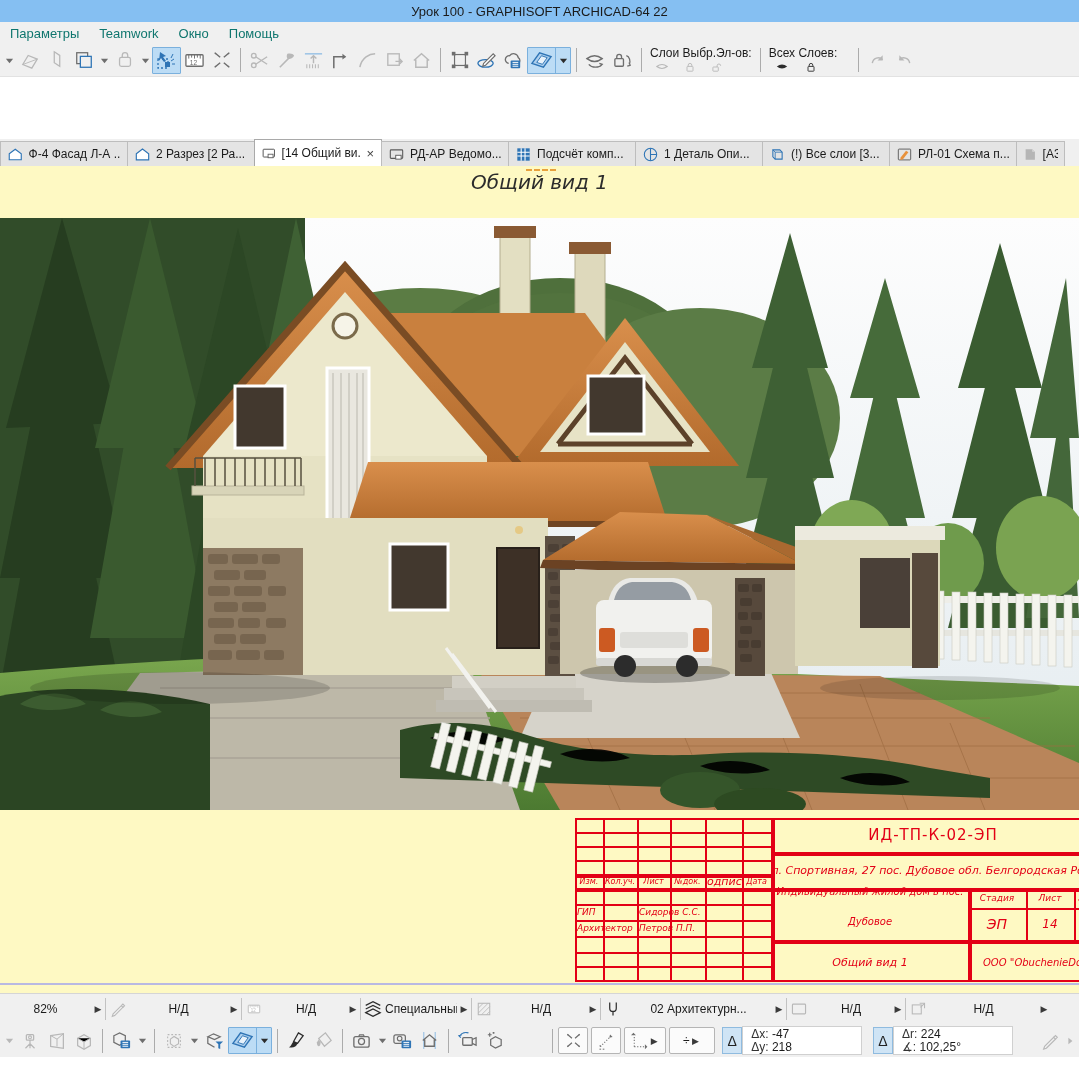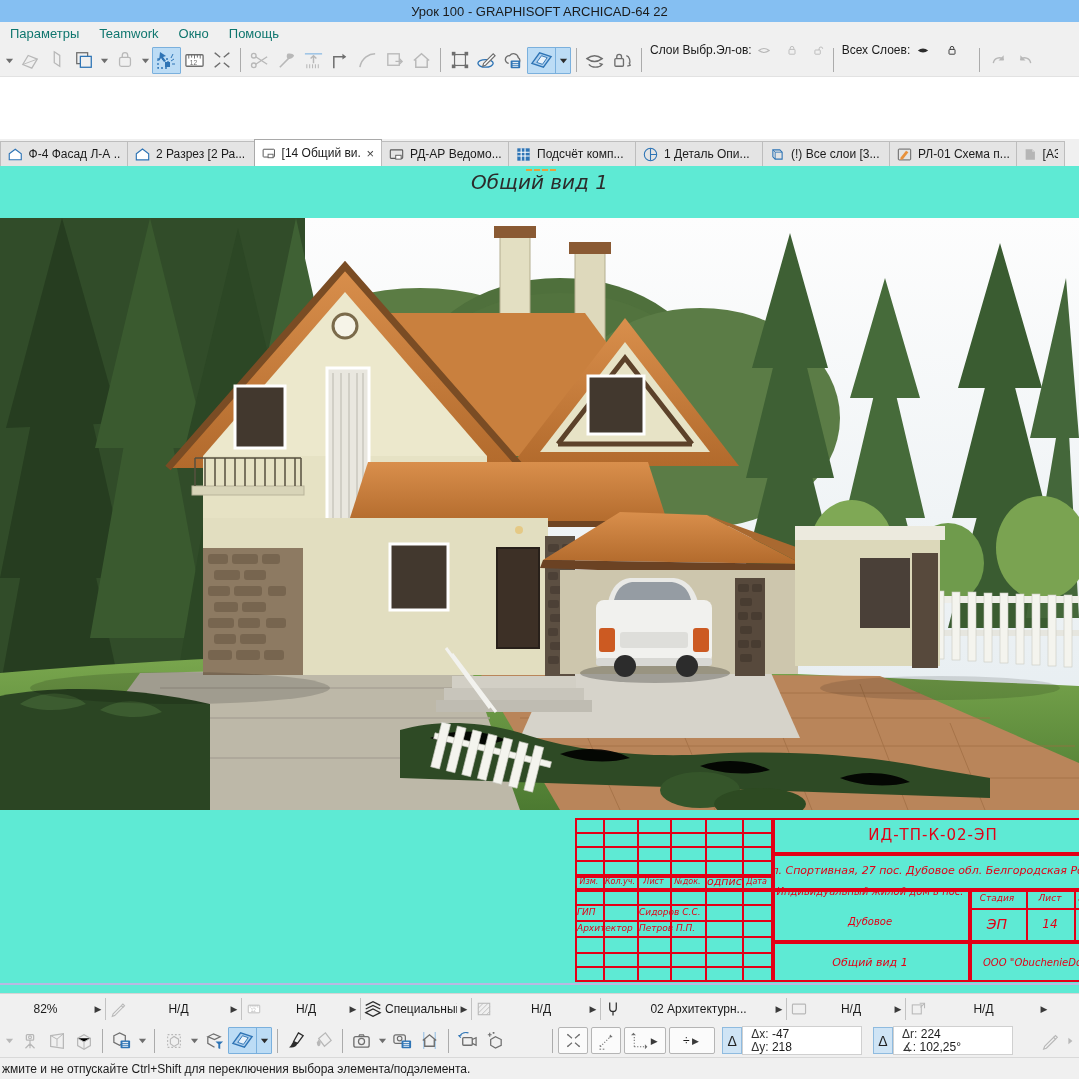--- a/index.html
+++ b/index.html
@@ -16,40 +16,40 @@
   .menubar span{padding:2px 10px;cursor:default;}
   
   .toolbar{position:absolute;left:0;top:44px;width:1079px;height:33px;background:#f0f0f0;
     border-bottom:1px solid #e2e2e2;display:flex;align-items:center;padding:0 2px;}
   .tbtn{width:27px;height:27px;display:flex;align-items:center;justify-content:center;flex:0 0 auto;}
   .tbtn.narrow{width:14px;}
   .tsep{width:1px;height:24px;background:#ababab;margin:0 5px;flex:0 0 auto;}
   .selbox{background:#bcdcf5;border:1px solid #7ab0dd;border-radius:1px;display:flex;align-items:center;}
   .selbox .tbtn{height:25px;}
   .selbox .split{width:1px;height:25px;background:#7ab0dd;}
-  .tgroup{display:flex;align-items:flex-start;justify-content:center;height:33px;
+  .tgroup{display:flex;flex-direction:column;align-items:flex-start;justify-content:center;height:33px;
     font-size:12px;color:#1b1b1b;padding:0 3px;}
   .tgroup .glabel{line-height:13px;}
   .tgroup .gicons{display:flex;align-items:center;gap:14px;padding-left:4px;}
   .ic{display:block;}
   .n{color:#6e6e6e;}   
   .d{color:#b8b8b8;}   
   .k{color:#2c2c2c;}   
   .b{color:#2e74b5;}   
 
   
   .tabwrap{position:absolute;left:0;top:139px;width:1079px;height:27px;background:#f0f0f0;
     display:flex;align-items:flex-end;}
   .tab{flex:0 0 auto;width:128px;height:25px;background:#e4e4e4;border:1px solid #bdbdbd;border-bottom:none;
     display:flex;align-items:center;gap:5px;padding:0 6px;font-size:12px;color:#1b1b1b;cursor:pointer;margin-right:-1px;}
   .tab .lbl{white-space:nowrap;overflow:hidden;flex:1 1 auto;}
   .tab.active{background:#fff;height:27px;border-color:#a9a9a9;}
   .tab .x{font-size:13px;color:#444;padding:0 1px;}
   
-  .viewarea{position:absolute;left:0;top:166px;width:1079px;height:827px;background:#5eead4;}
+  .viewarea{position:absolute;left:0;top:166px;width:1079px;height:827px;background:#fef9c3;}
   .viewtitle{position:absolute;left:0;top:4px;width:1079px;text-align:center;
     font-family:"DejaVu Sans",sans-serif;font-style:italic;font-size:20px;color:#2c2c2c;}
   .spellmark{position:absolute;left:526px;top:3px;width:30px;border-top:2px dashed #e8a13c;}
   .render{position:absolute;left:0;top:52px;width:1079px;height:592px;}
   .splitline{position:absolute;left:0;top:817px;width:1079px;height:2px;background:#b9b9e2;}
 
   
   .tblock{position:absolute;left:575px;top:652px;width:520px;height:164px;color:#e30016;
     font-family:"DejaVu Sans",sans-serif;}
   .tb{position:absolute;border:1px solid #e30016;}
@@ -1065,17 +1065,14 @@
           <use href="#s-penq"></use>
         </svg>
       </div>
     <div class="tbtn narrow">
         <svg class="ic d" width="8" height="8">
           <use href="#s-right"></use>
         </svg>
       </div>
   </div>
 
-  <div class="statusbar">
-    <span>жмите и не отпускайте Ctrl+Shift для переключения выбора элемента/подэлемента.</span>
-  </div>
 
 </div>
 
 </body></html>

